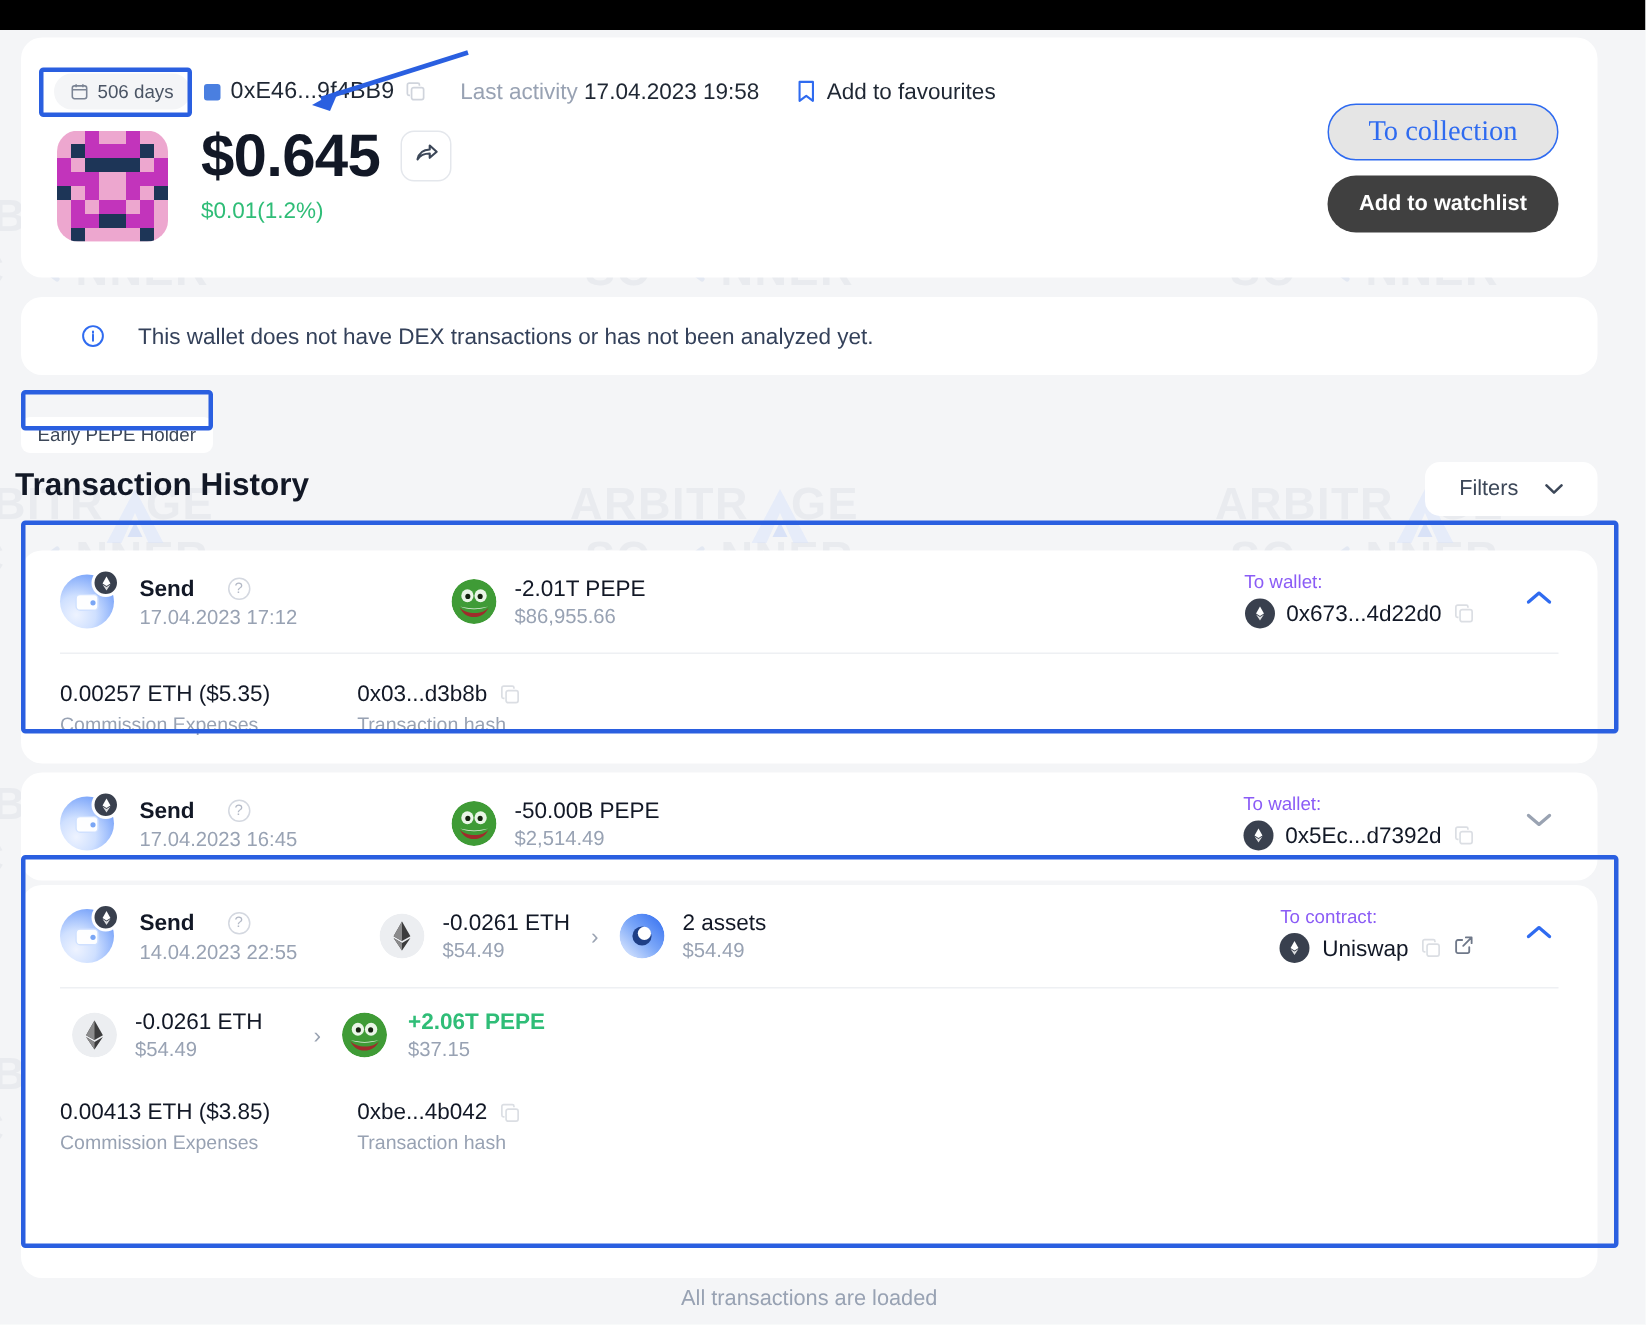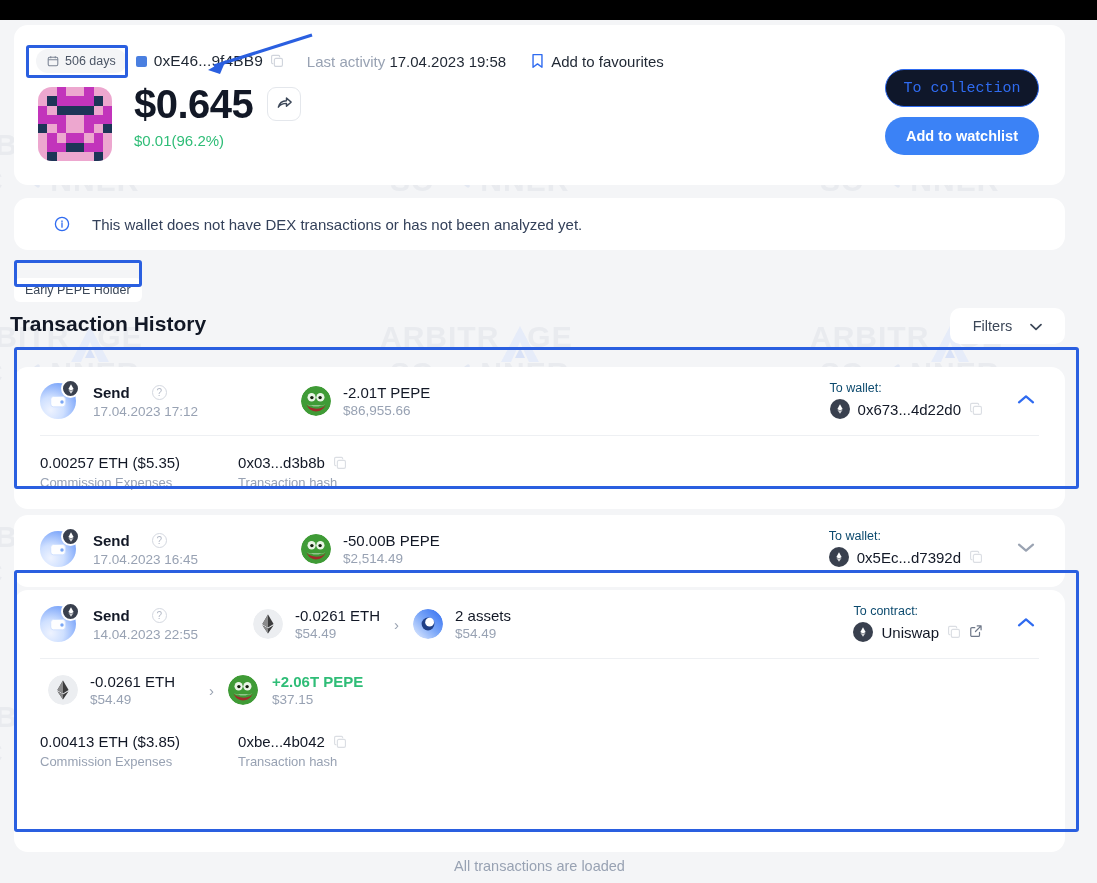--- a/index.html
+++ b/index.html
@@ -54,26 +54,26 @@
   .price-block { margin-left: 22px; }
   .price-row { display:flex; align-items:center; gap: 14px; }
   .price { font-size: 40px; font-weight: 700; color: #121826; letter-spacing: -0.5px; line-height: 1.05;}
   .share-btn { width: 34px; height: 34px; border-radius: 9px; border:1px solid #e4e7ec;
                background:#fff; display:flex; align-items:center; justify-content:center; cursor:pointer;}
   .delta { color: #2fbd77; font-size: 15px; margin-top: 7px; }
 
   .hdr-actions { position:absolute; right: 26px; top: 44px; display:flex; flex-direction:column; gap: 10px;}
   .btn-outline {
     width: 154px; height: 38px; border-radius: 19px; border: 1.4px solid #2f6bf0;
-    background:#0f172a; color:#2f6bf0; font-size: 15px; cursor:pointer;
-    display:flex; align-items:center; justify-content:center; font-family:Liberation Mono, monospace;
+    background:#e5e5e5; color:#2f6bf0; font-size: 19px; cursor:pointer;
+    display:flex; align-items:center; justify-content:center; font-family:Liberation Serif, serif;
   }
   .btn-solid {
     width: 154px; height: 38px; border-radius: 19px; border: none;
-    background:#3b82f6; color:#fff; font-size: 14.5px; font-weight: 700; cursor:pointer;
+    background:#404040; color:#fff; font-size: 14.5px; font-weight: 700; cursor:pointer;
     display:flex; align-items:center; justify-content:center; font-family:"Liberation Sans", sans-serif;
   }
 
   
   .notice { position:absolute; left:14px; top:178px; width:1051px; height:52px;
             display:flex; align-items:center; padding-left:40px; gap:22px; }
   .notice-txt { font-size: 15px; color: #34415a; }
   .info-ic { width:16px; height:16px; display:block;}
 
   
@@ -108,21 +108,21 @@
   .tx-date { font-size:13.5px; color:#98a2b3; margin-top:3px; }
 
   .asset { display:flex; align-items:center; gap:12px; }
   .asset-ic { width:30px; height:30px; border-radius:50%; flex:none; overflow:hidden;}
   .asset-amt { font-size:15px; color:#121826; white-space:nowrap;}
   .asset-amt.pos { color:#2fbd77; font-weight:700;}
   .asset-usd { font-size:13.5px; color:#98a2b3; margin-top:2px;}
   .arrow-sep { color:#9aa3b2; font-size:15px; margin:0 14px; }
 
   .to-block { position:absolute; right:82px; top:14px; text-align:left; }
-  .to-label { font-size:12.5px; color:#0c4a6e; }
+  .to-label { font-size:12.5px; color:#8b5cf6; }
   .to-val { display:flex; align-items:center; gap:8px; margin-top:4px; font-size:15px; color:#121826;}
   .eth-chip { width:20px; height:20px; border-radius:50%; background:#39404e;
               display:flex; align-items:center; justify-content:center; flex:none;}
   .chev { position:absolute; right:30px; top:24px; cursor:pointer; }
 
   .tx-divider { height:1px; background:#eef0f3; margin:0 26px; }
   .tx-extra { display:flex; padding:18px 0 18px 26px; gap:16px; }
   .ex-item { margin-right:42px; }
   .ex-val { font-size:15px; color:#121826; display:flex; align-items:center; gap:8px;}
   .ex-lbl { font-size:13px; color:#98a2b3; margin-top:4px;}
@@ -380,21 +380,21 @@
           <div class="price-row">
             <div class="price">$0.645</div>
             <div class="share-btn">
               <span>
                 <svg width="17" height="17" viewBox="0 0 18 18" fill="none" stroke="#3c4758" stroke-width="1.5" stroke-linecap="round" stroke-linejoin="round">
                   <path d="M2.5 14c1.2-5.2 4.6-6.8 8.6-6.9V4.2L16 8.6l-4.9 4.3v-3c-3.4 0-6.3.6-8.6 4.1z"></path>
                 </svg>
               </span>
             </div>
           </div>
-          <div class="delta">$0.01(96.2%)</div>
+          <div class="delta">$0.01(1.2%)</div>
         </div>
       </div>
 
       <div class="hdr-actions">
         <button class="btn-outline">To collection</button>
         <button class="btn-solid">Add to watchlist</button>
       </div>
     </div>
 
     <div class="card notice">

